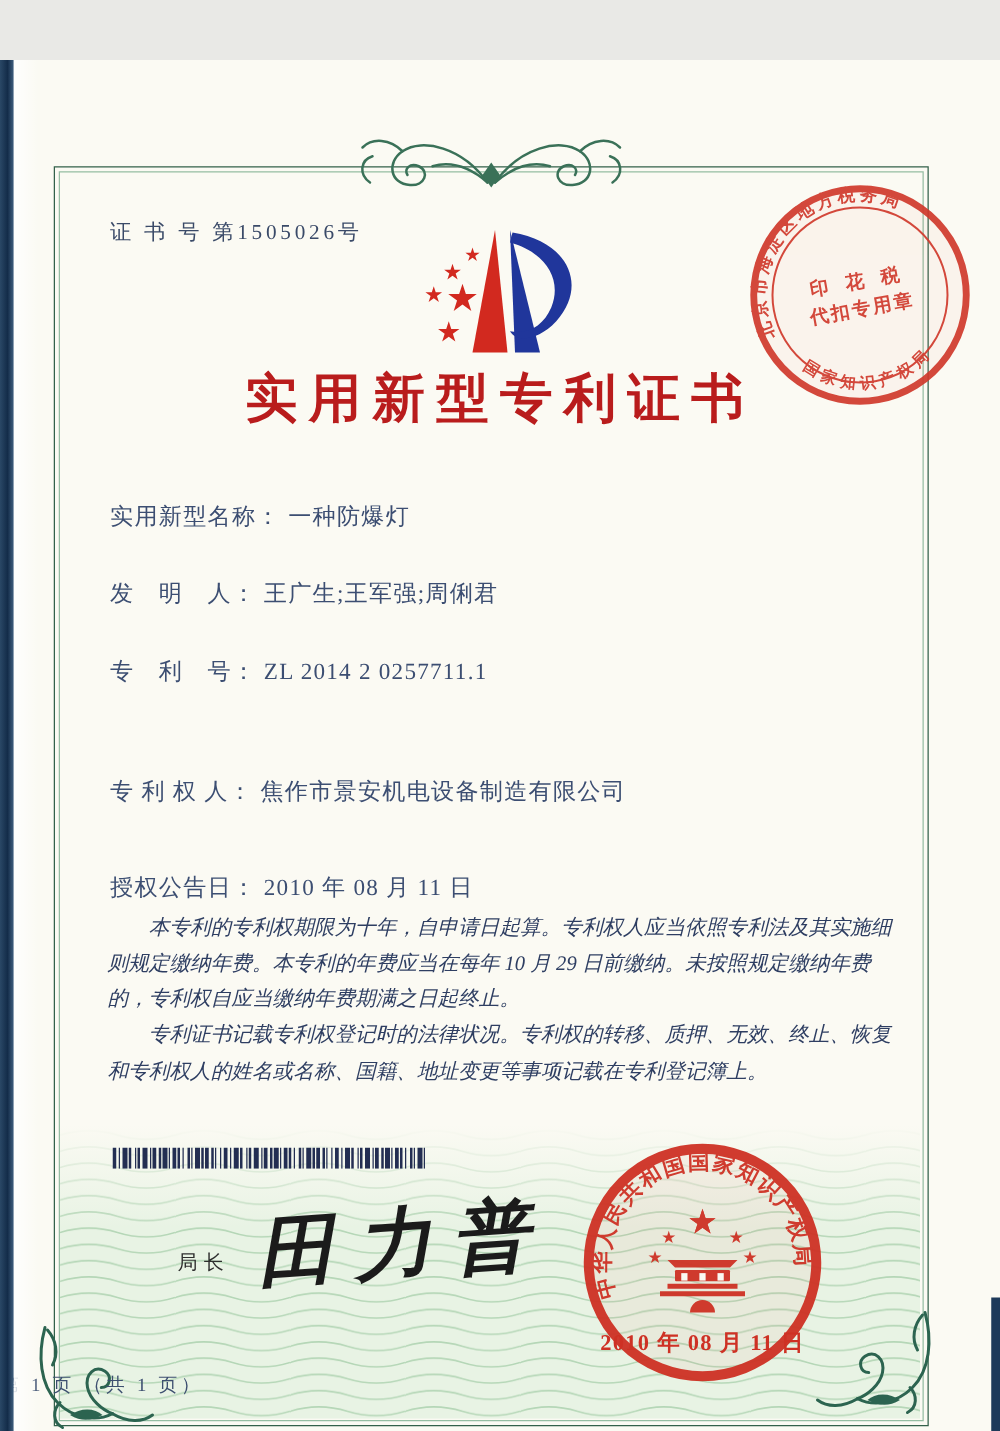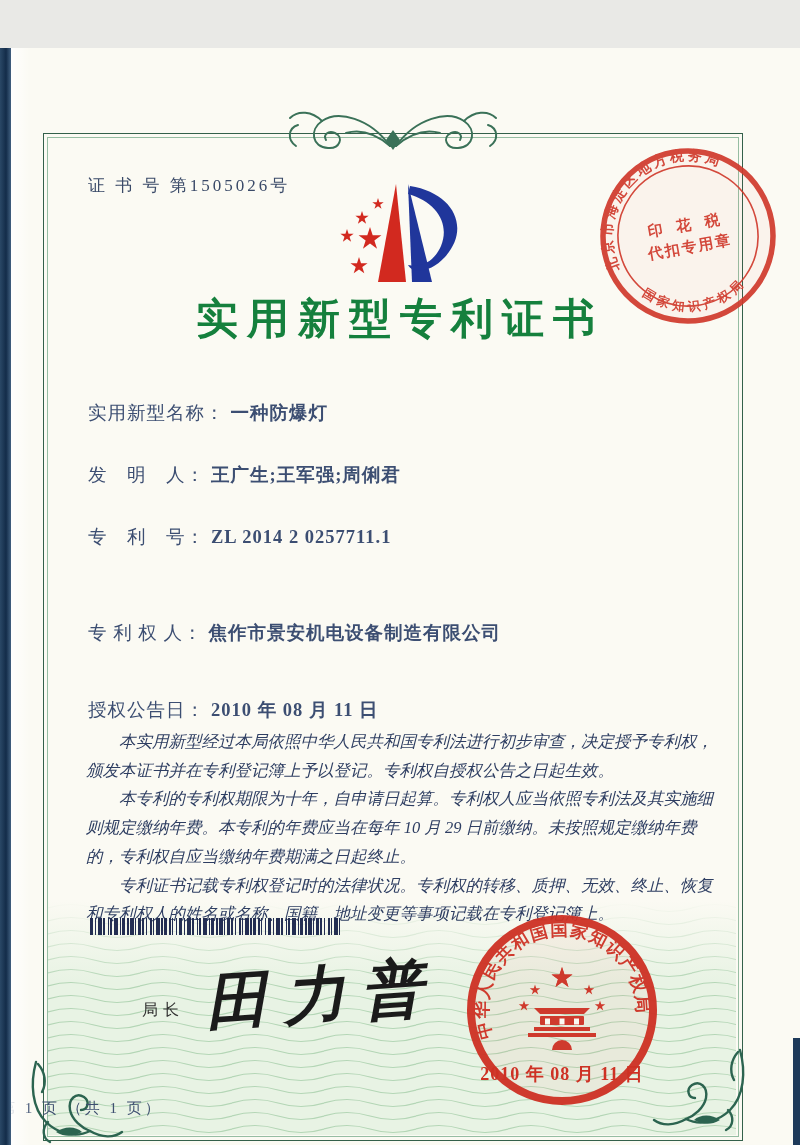--- a/index.html
+++ b/index.html
@@ -24,25 +24,25 @@
   .ornament{position:absolute;}
   .orn-top{left:278px;top:54px;}
   .orn-bl{left:24px;top:1010px;}
   .orn-br{left:652px;top:998px;}
 
   .cert-no{position:absolute;left:88px;top:126px;font-size:17px;letter-spacing:3px;color:#3a4a68;}
   .logo{position:absolute;left:328px;top:130px;}
   .stamp{position:absolute;left:596px;top:96px;}
 
   .title{position:absolute;left:0;top:243px;width:800px;text-align:center;
-    font-size:42px;font-weight:bold;letter-spacing:9px;color:#15803d;}
+    font-size:42px;font-weight:bold;letter-spacing:9px;color:#b91c1c;}
 
   .field{position:absolute;left:88px;font-size:18.5px;color:#3c4e72;letter-spacing:1px;white-space:nowrap;}
   .f0{top:352px;} .f1{top:414px;} .f2{top:476px;} .f3{top:536px;} .f4{top:572px;} .f5{top:649px;}
-  .field .val{margin-left:6px;font-weight:bold;}
+  .field .val{margin-left:6px;}
 
   .body-text{position:absolute;left:86px;top:680px;width:634px;color:#2e3e62;}
   .body-text p{margin:0;font-size:16.5px;line-height:1.74;text-indent:2em;font-style:italic;}
 
   .barcode{position:absolute;left:90px;top:870px;}
 
   .sig-title{position:absolute;left:142px;top:952px;font-size:16px;letter-spacing:5px;color:#2e2e2e;}
   .sig-name{position:absolute;left:205px;top:905px;font-size:62px;font-weight:bold;font-style:italic;
     letter-spacing:16px;color:#1b1b1b;transform:rotate(-4deg);font-family:"DejaVu Serif",serif;}
 
@@ -166,21 +166,20 @@
     <span class="lbl">专　利　号：</span><span class="val">ZL 2014 2 0257711.1</span>
   </div>
   <div class="field f4">
     <span class="lbl">专 利 权 人：</span><span class="val">焦作市景安机电设备制造有限公司</span>
   </div>
   <div class="field f5">
     <span class="lbl">授权公告日：</span><span class="val">2010 年 08 月 11 日</span>
   </div>
 
   <div class="body-text">
-    <p>本实用新型经过本局依照中华人民共和国专利法进行初步审查，决定授予专利权，颁发本证书并在专利登记簿上予以登记。专利权自授权公告之日起生效。</p>
     <p>本专利的专利权期限为十年，自申请日起算。专利权人应当依照专利法及其实施细则规定缴纳年费。本专利的年费应当在每年 10 月 29 日前缴纳。未按照规定缴纳年费的，专利权自应当缴纳年费期满之日起终止。</p>
     <p>专利证书记载专利权登记时的法律状况。专利权的转移、质押、无效、终止、恢复和专利权人的姓名或名称、国籍、地址变更等事项记载在专利登记簿上。</p>
   </div>
 
   <svg class="barcode" width="250" height="17" viewBox="0 0 250 17">
     <line x1="0" y1="8.5" x2="250" y2="8.5" stroke="#232e52" stroke-width="17" stroke-dasharray="3,2,1,2,4,1,2,3,1,1,2,2,4,2,1,1,3,2,2,1,4,1,1,2,3,1,2,2,1,3,2,1,1,2,4,1,2,1,3,2,2,1,1,3,1,2"></line>
   </svg>
 
   <div class="sig-title">局长</div>
   <div class="sig-name">田力普</div>

